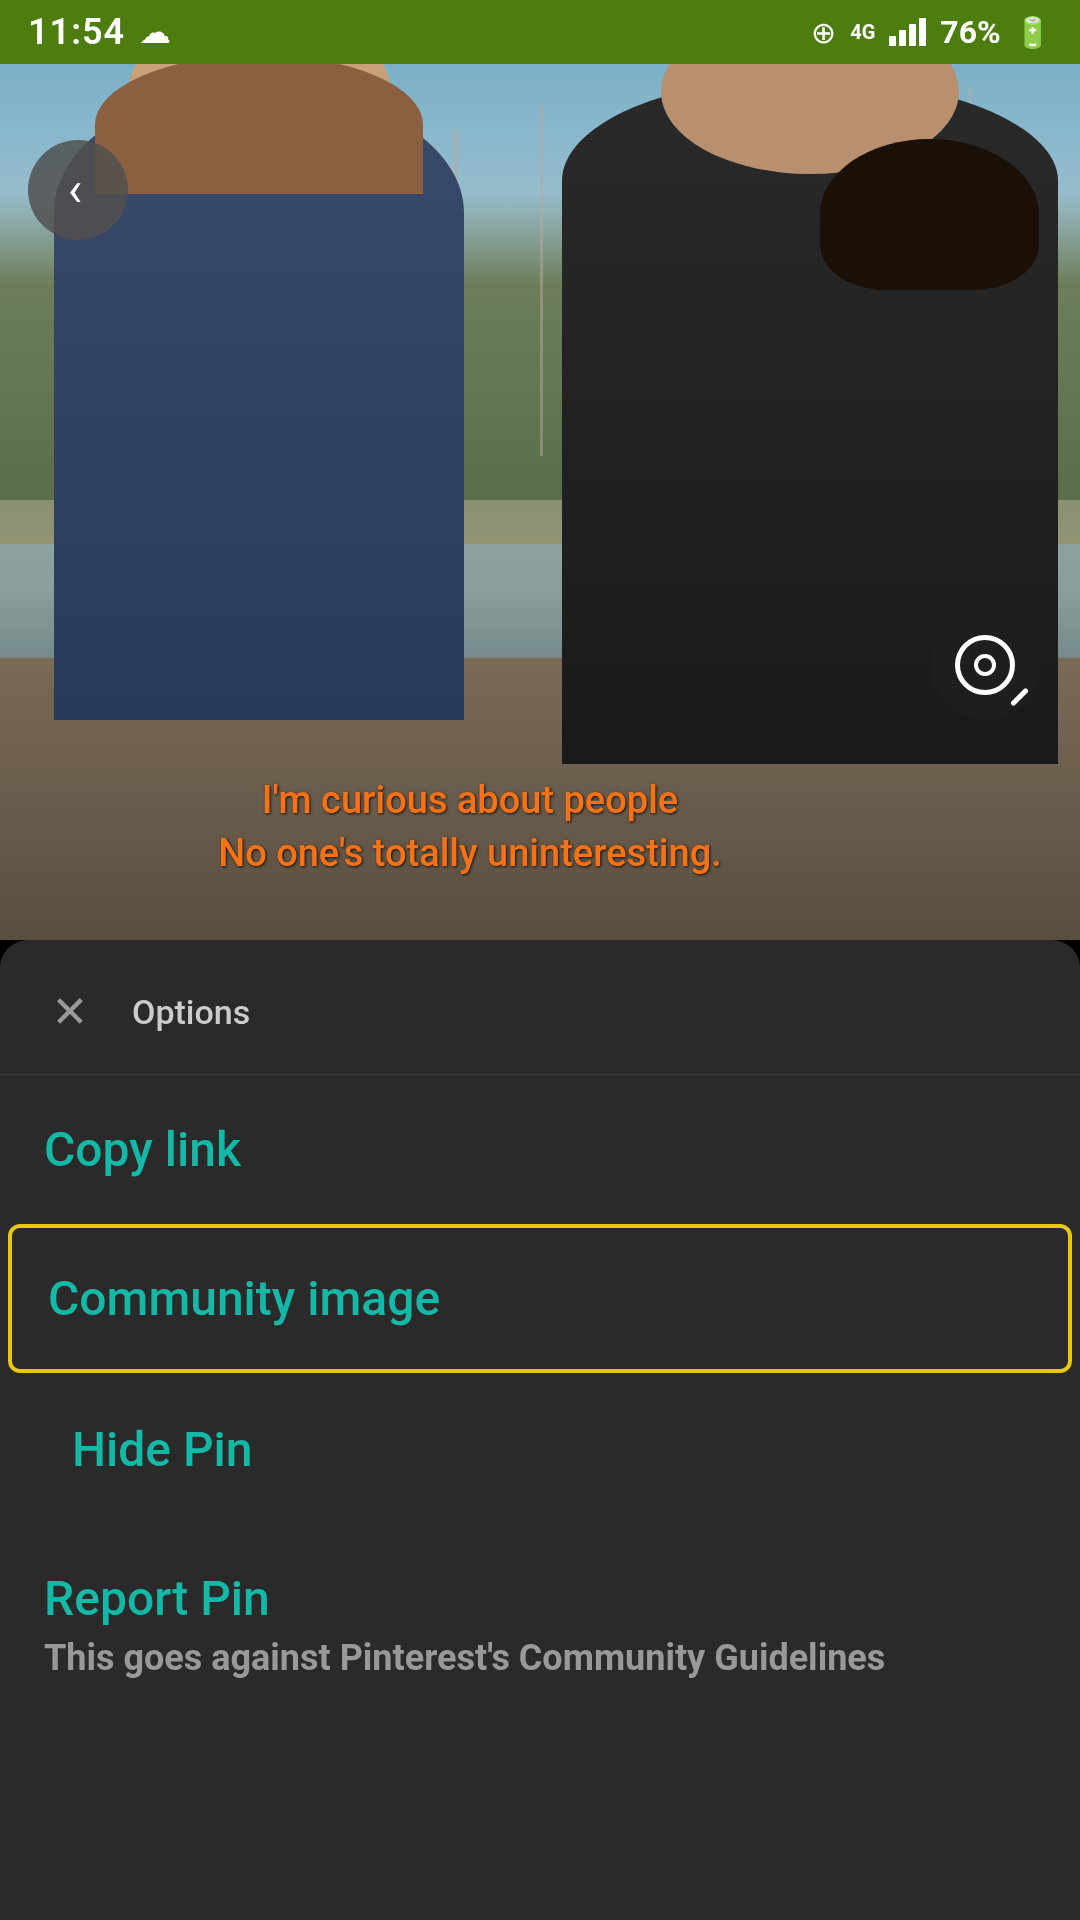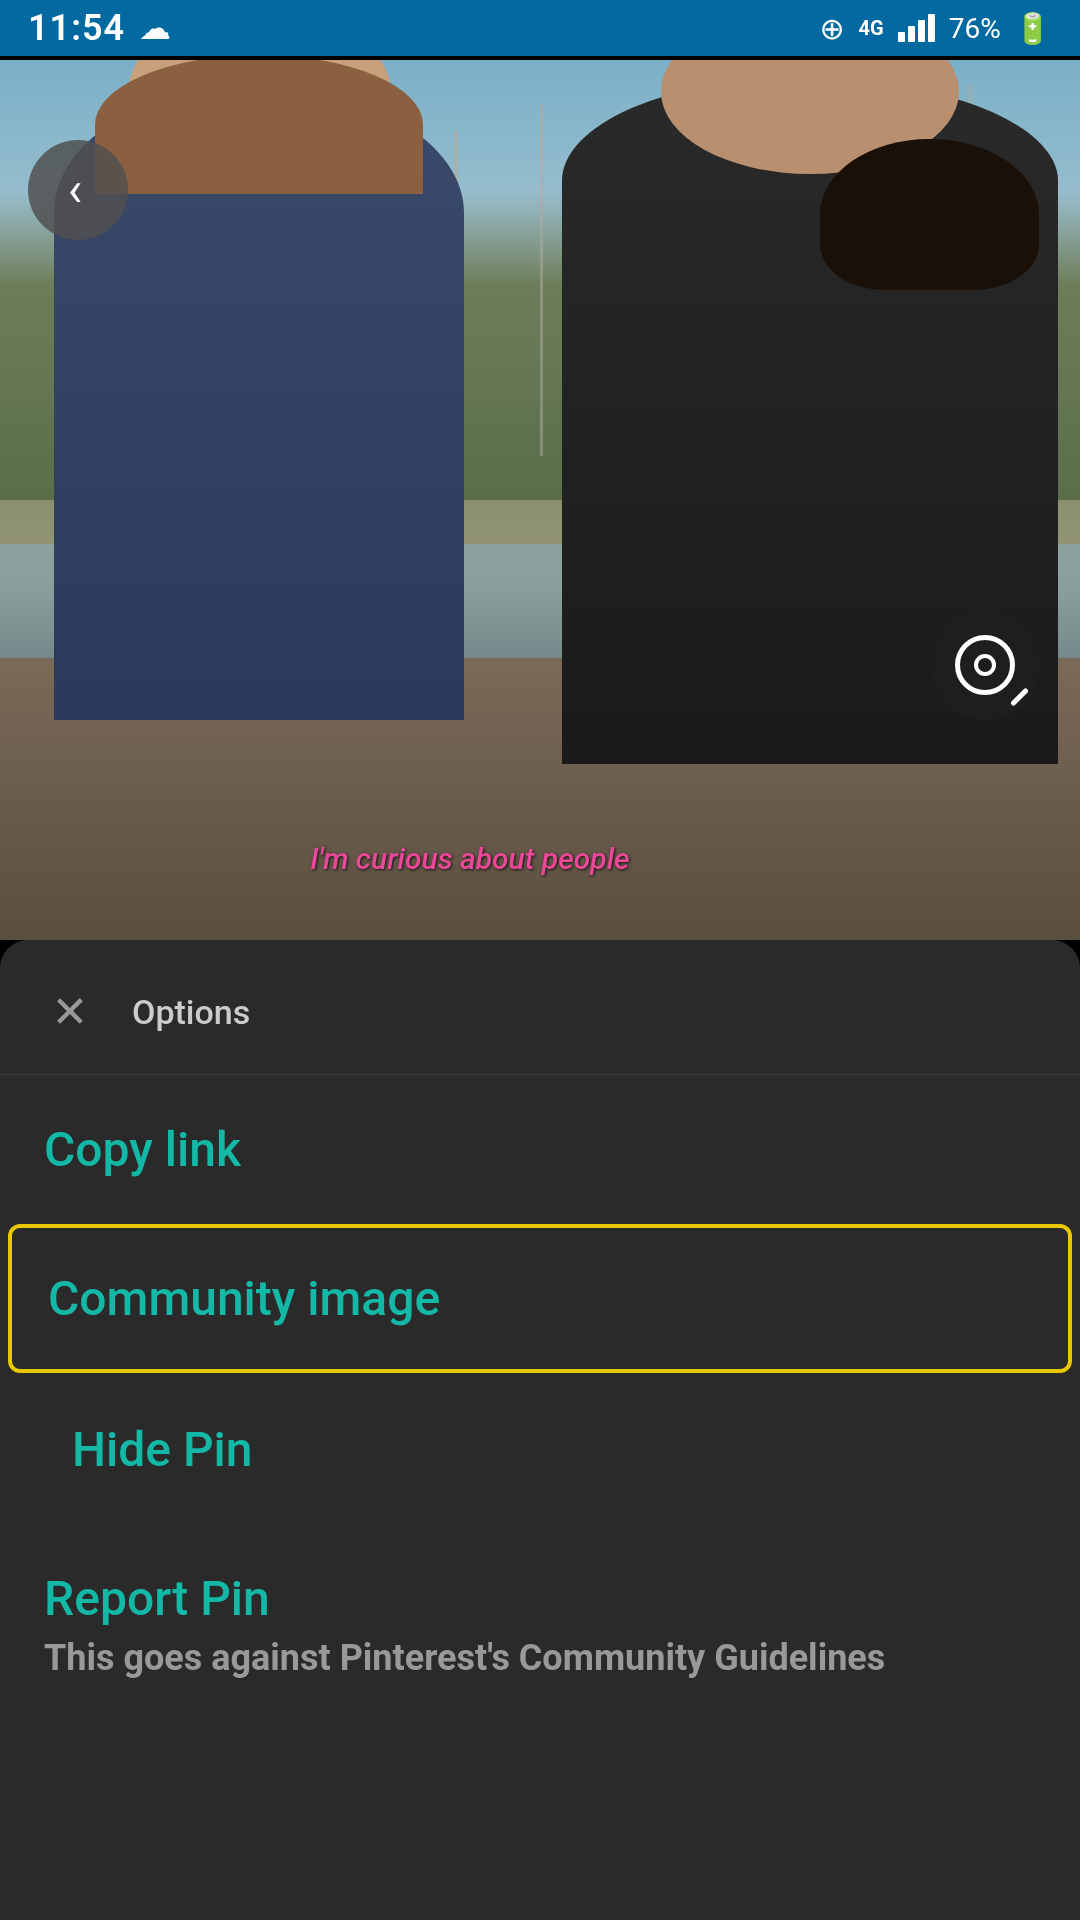--- a/index.html
+++ b/index.html
@@ -12,22 +12,22 @@
       font-family: 'Roboto', Arial, sans-serif;
       overflow: hidden;
     }
 
     
     .status-bar {
       position: absolute;
       top: 0;
       left: 0;
       width: 100%;
-      height: 56px;
-      background: #0369a1;
+      height: 64px;
+      background: #4d7c0f;
       display: flex;
       align-items: center;
       justify-content: space-between;
       padding: 4px 28px;
       z-index: 100;
     }
 
     .status-left {
       display: flex;
       align-items: center;
@@ -52,22 +52,22 @@
       gap: 14px;
     }
 
     .status-icon {
       color: #fff;
       font-size: 28px;
     }
 
     .battery-text {
       color: #fff;
-      font-size: 28px;
-      font-weight: 400;
+      font-size: 32px;
+      font-weight: 700;
     }
 
     
     .image-area {
       position: absolute;
       top: 60px;
       left: 0;
       width: 100%;
       height: 880px;
       overflow: hidden;
@@ -269,26 +269,25 @@
       position: absolute;
       bottom: 60px;
       left: 0;
       width: 100%;
       text-align: center;
       z-index: 5;
       padding: 0 180px 0 40px;
     }
 
     .quote-text {
-      color: #ec4899;
-      font-size: 30px;
+      color: #f97316;
+      font-size: 38px;
       font-weight: 500;
       text-shadow: 1px 1px 3px rgba(0,0,0,0.8);
       line-height: 1.4;
-      font-style: italic;
     }
 
     
     .options-panel {
       position: absolute;
       top: 940px;
       left: 0;
       width: 100%;
       height: 980px;
       background: #2a2a2a;
@@ -435,20 +434,21 @@
     <div class="scene-ground"></div>
 
     <div class="person-left"></div>
     <div class="person-right">
       <div class="person-right-hair"></div>
     </div>
   </div>
 
   <div class="quote-overlay">
     <div class="quote-text">I'm curious about people</div>
+    <div class="quote-text">No one's totally uninteresting.</div>
   </div>
 
   <div class="back-btn">
     <span class="back-chevron">‹</span>
   </div>
 
   <div class="lens-btn">
     <div class="lens-icon">
       <div class="lens-inner"></div>
     </div>

